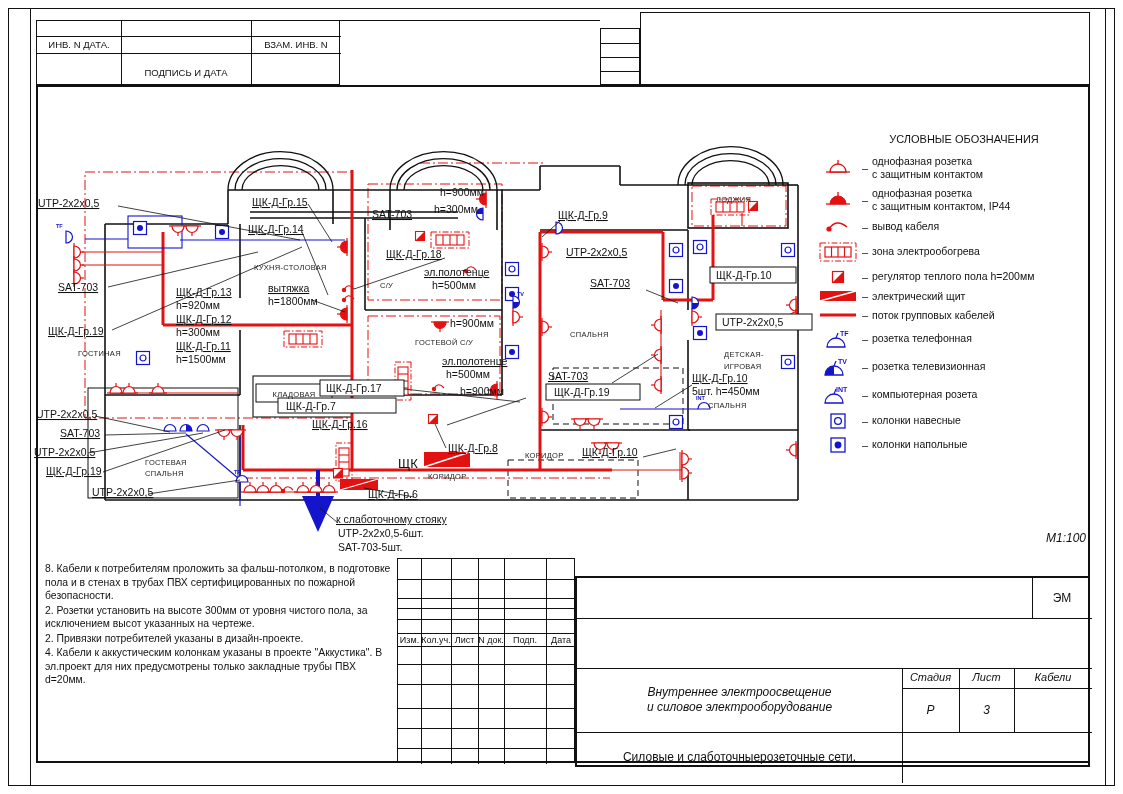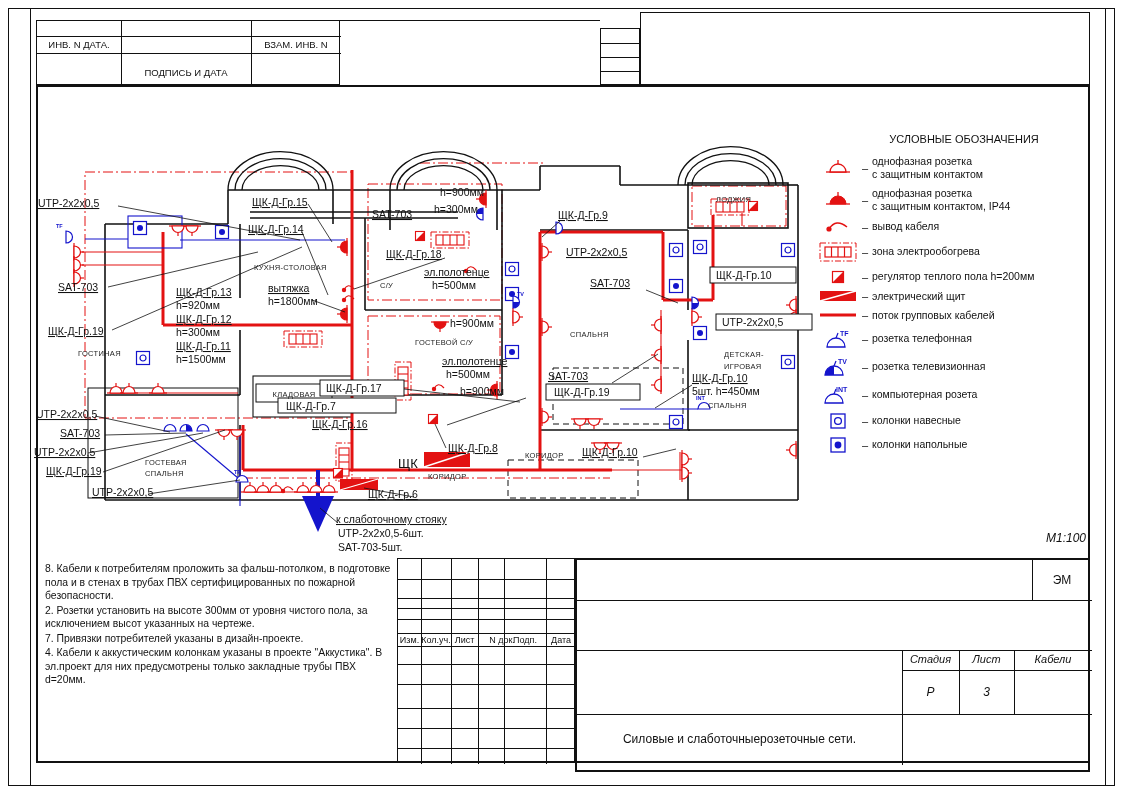--- a/index.html
+++ b/index.html
@@ -542,21 +542,21 @@
       <span class="lg-dash">–</span>
       <span class="lg-tx">колонки напольные</span>
     </div>
   </div>
 
   <div class="abs" style="left:1000px;top:531px;width:86px;text-align:right;font-size:12px;font-style:italic;">М1:100</div>
 
   <div class="notes">
     <div>8. Кабели к потребителям проложить за фальш-потолком, в подготовке пола и в стенах в трубах ПВХ сертифицированных по пожарной безопасности.</div>
     <div>2. Розетки установить на высоте 300мм от уровня чистого пола, за исключением высот указанных на чертеже.</div>
-    <div>7. Привязки потребителей указаны в дизайн-проекте.</div>
+    <div>2. Привязки потребителей указаны в дизайн-проекте.</div>
     <div>4. Кабели к аккустическим колонкам указаны в проекте "Аккустика". В эл.проект для них предусмотрены только закладные трубы ПВХ d=20мм.</div>
   </div>
 
   <div class="box" style="left:397px;top:558px;width:178px;height:205px;">
     <div class="hl" style="left:0;top:20px;width:178px;"></div>
     <div class="hl" style="left:0;top:39px;width:178px;"></div>
     <div class="hl" style="left:0;top:49px;width:178px;"></div>
     <div class="hl" style="left:0;top:60px;width:178px;"></div>
     <div class="hl" style="left:0;top:74px;width:178px;"></div>
     <div class="hl" style="left:0;top:87px;width:178px;"></div>
@@ -566,35 +566,39 @@
     <div class="hl" style="left:0;top:169px;width:178px;"></div>
     <div class="hl" style="left:0;top:189px;width:178px;"></div>
     <div class="vl" style="left:23px;top:0;height:205px;"></div>
     <div class="vl" style="left:53px;top:0;height:205px;"></div>
     <div class="vl" style="left:80px;top:0;height:205px;"></div>
     <div class="vl" style="left:106px;top:0;height:205px;"></div>
     <div class="vl" style="left:148px;top:0;height:205px;"></div>
     <div class="cell tb-it" style="left:0;top:74px;width:23px;height:13px;font-size:9px;">Изм.</div>
     <div class="cell tb-it" style="left:23px;top:74px;width:30px;height:13px;font-size:9px;">Кол.уч.</div>
     <div class="cell tb-it" style="left:53px;top:74px;width:27px;height:13px;font-size:9px;">Лист</div>
-    <div class="cell tb-it" style="left:80px;top:74px;width:26px;height:13px;font-size:9px;padding-left:11px;">N док.</div>
+    <div class="cell tb-it" style="left:80px;top:74px;width:26px;height:13px;font-size:9px;">N док.</div>
     <div class="cell tb-it" style="left:106px;top:74px;width:42px;height:13px;font-size:9px;">Подп.</div>
     <div class="cell tb-it" style="left:148px;top:74px;width:30px;height:13px;font-size:9px;">Дата</div>
   </div>
 
-  <div class="box" style="left:575px;top:558px;width:515px;height:214px;border-width:2px;padding-left:36px;">
+  <div class="box" style="left:575px;top:576px;width:515px;height:191px;border-width:2px;padding-left:36px;">
     <div class="hl" style="left:0;top:40px;width:515px;"></div>
     <div class="hl" style="left:0;top:90px;width:515px;"></div>
     <div class="hl" style="left:0;top:154px;width:515px;"></div>
     <div class="vl" style="left:455px;top:0;height:40px;"></div>
     <div class="vl" style="left:325px;top:90px;height:115px;"></div>
     <div class="vl" style="left:382px;top:90px;height:64px;"></div>
     <div class="vl" style="left:437px;top:90px;height:64px;"></div>
     <div class="hl" style="left:325px;top:110px;width:190px;"></div>
     <div class="tt" style="left:455px;top:0;width:60px;height:40px;font-style:normal;">ЭМ</div>
+    <div class="tt" style="left:0;top:90px;width:325px;height:64px;flex-direction:column;">
+      <span>Внутреннее электроосвещение</span>
+      <span>и силовое электрооборудование</span>
+    </div>
     <div class="tt" style="left:325px;top:90px;width:57px;height:20px;font-size:11px;">Стадия</div>
     <div class="tt" style="left:382px;top:90px;width:55px;height:20px;font-size:11px;">Лист</div>
     <div class="tt" style="left:437px;top:90px;width:78px;height:20px;font-size:11px;">Кабели</div>
     <div class="tt" style="left:325px;top:110px;width:57px;height:44px;">Р</div>
     <div class="tt" style="left:382px;top:110px;width:55px;height:44px;">3</div>
     <div class="tt" style="left:437px;top:110px;width:78px;height:44px;"></div>
     <div class="tt" style="left:0;top:154px;width:325px;height:51px;font-style:normal;">
       <span>Силовые и слаботочные</span>
       <span>розеточные сети.</span>
     </div>

